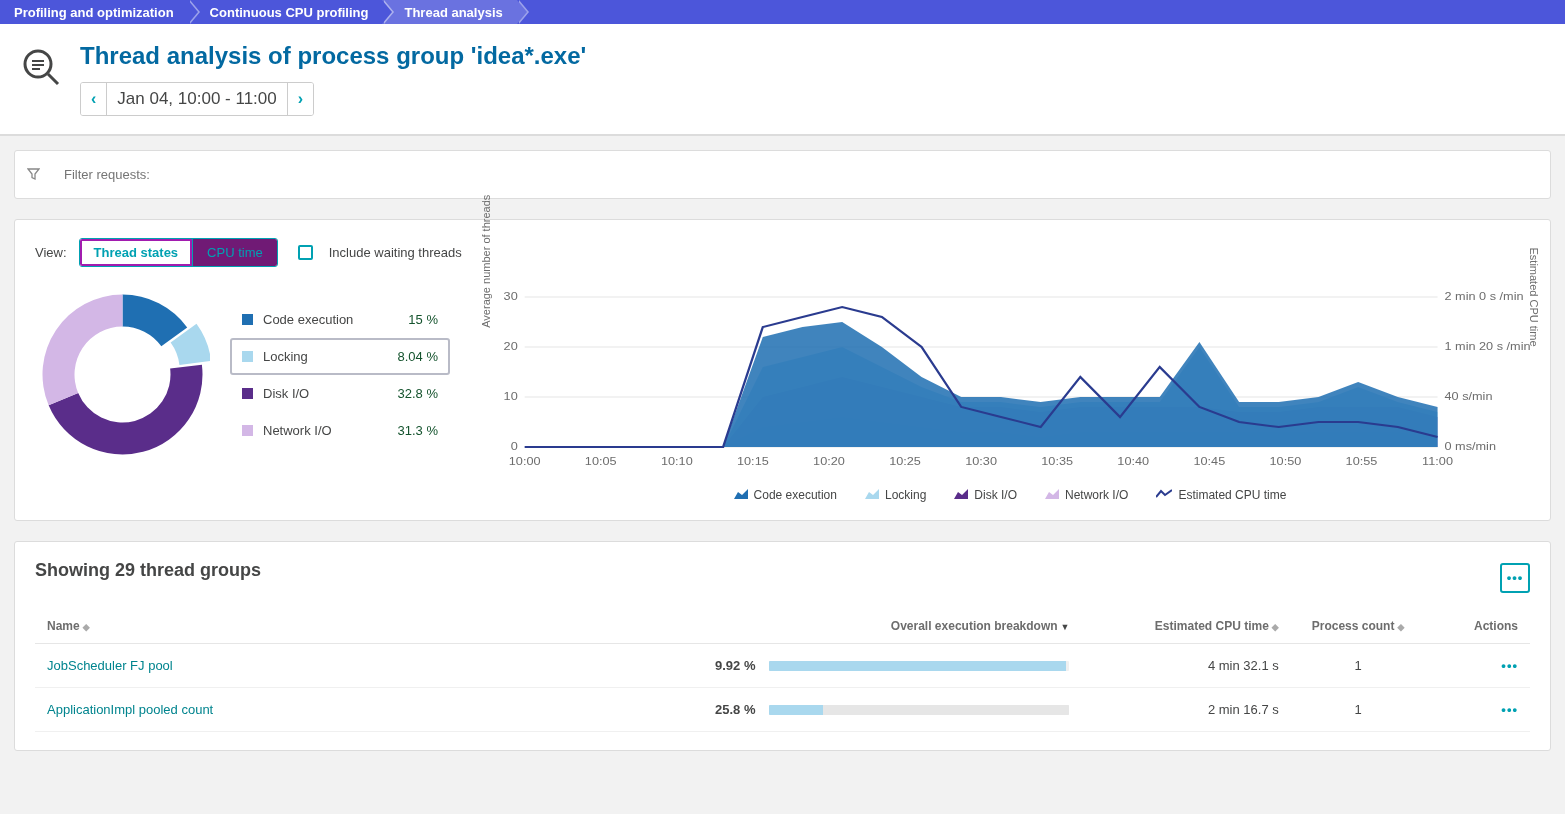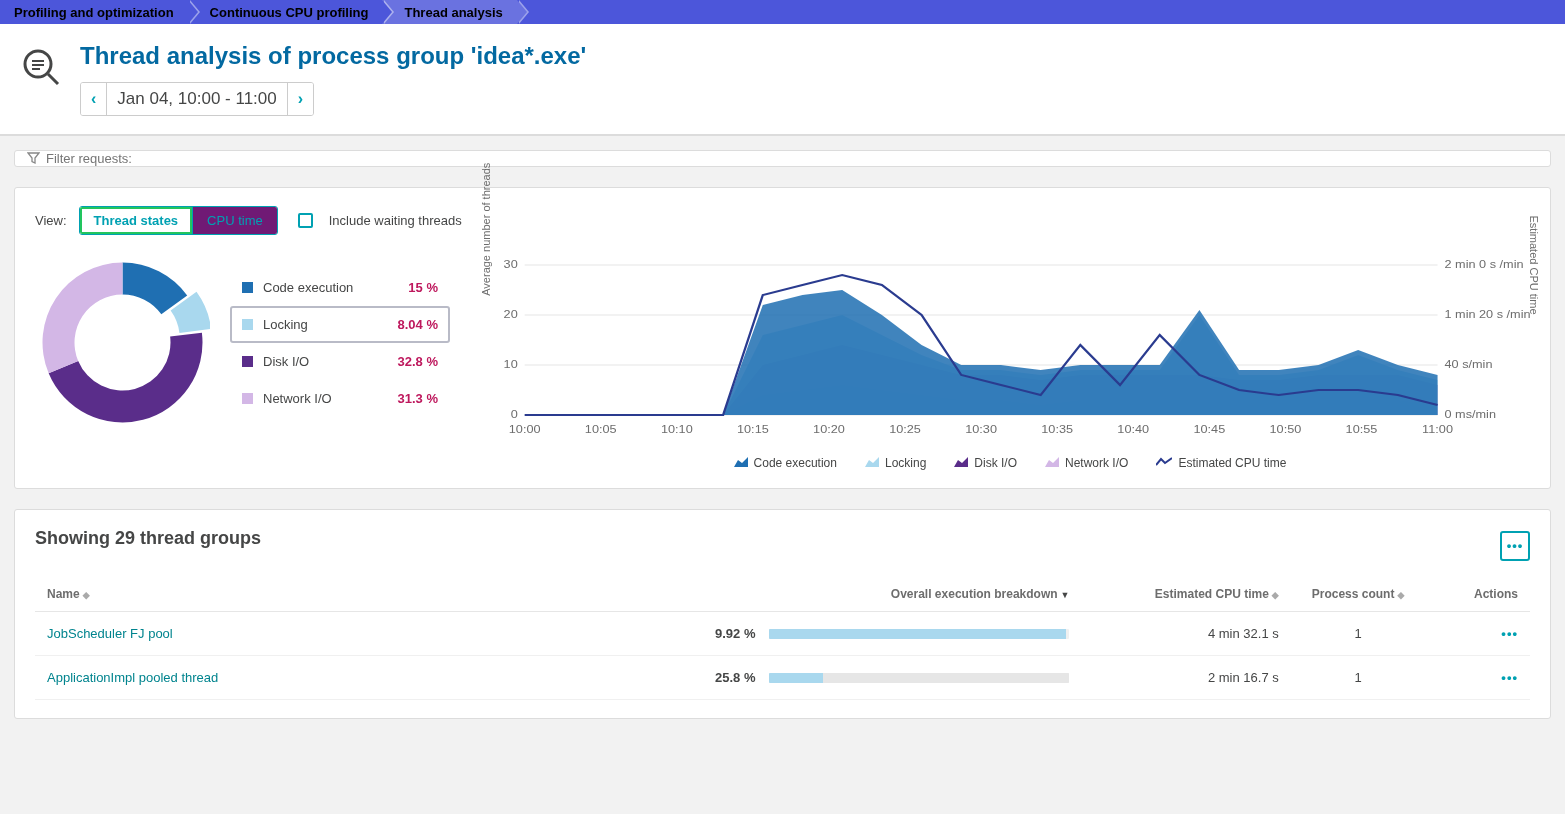--- a/index.html
+++ b/index.html
@@ -1,62 +1,62 @@
 <!DOCTYPE html>
 <html><head>
 <meta charset="utf-8">
 <style>
 * { box-sizing: border-box; margin: 0; padding: 0; }
 body { font-family: -apple-system, BlinkMacSystemFont, "Segoe UI", sans-serif; font-size: 13px; color: #454646; background: #f2f2f2; width: 1565px; }
 
 
-.breadcrumb-bar { background: #4c56da; height: 24px; display: flex; align-items: stretch; color: #000000; font-size: 13px; }
+.breadcrumb-bar { background: #4c56da; height: 24px; display: flex; align-items: stretch; color: #ffffff; font-size: 13px; }
 .crumb { display: flex; align-items: center; padding: 0 14px 0 22px; position: relative; cursor: pointer; white-space: nowrap; font-weight: 600; }
 .crumb::after { content: ""; position: absolute; right: -10px; top: 0; width: 0; height: 0; border-top: 12px solid transparent; border-bottom: 12px solid transparent; border-left: 10px solid #4c56da; z-index: 2; }
 .crumb::before { content: ""; position: absolute; right: -12px; top: 0; width: 0; height: 0; border-top: 12px solid transparent; border-bottom: 12px solid transparent; border-left: 10px solid rgba(255,255,255,0.45); z-index: 1; }
 .crumb:first-child { padding-left: 14px; }
 .crumb.active { background: #6a72e0; }
 .crumb.active::after { border-left-color: #6a72e0; }
 
 
 .page-header { background: #fff; border-bottom: 2px solid #dcdcdc; padding: 18px 20px 18px 20px; display: flex; align-items: flex-start; gap: 18px; }
 .header-icon { width: 42px; height: 42px; display:flex; align-items:center; justify-content:center; margin-top:4px; }
 .header-content h1 { font-size: 24px; font-weight: 700; color: #0369a1; margin-bottom: 12px; }
 .time-picker { display: inline-flex; border: 1px solid #ccc; border-radius: 3px; overflow: hidden; }
 .time-picker button, .time-picker span { border: none; background: #fff; padding: 6px 10px; display: flex; align-items:center; }
 .time-picker button { cursor: pointer; color: #00a1b2; font-size: 16px; font-weight: 600; }
 .time-picker span { font-size: 17px; color: #454646; border-left: 1px solid #ccc; border-right: 1px solid #ccc; }
 
 
 .content { padding: 14px; }
-.filter-bar { background: #fff; border: 1px solid #dcdcdc; border-radius: 3px; padding: 0 12px; display: flex; align-items: center; gap: 6px; margin-bottom: 20px; }
+.filter-bar { background: #fff; border: 1px solid #dcdcdc; border-radius: 3px; padding: 16px 12px; display: flex; align-items: center; gap: 24px; margin-bottom: 20px; }
 .filter-bar input { border: none; outline: none; font-size: 13px; flex: 1; }
 
 .panel { background: #fff; border: 1px solid #dcdcdc; border-radius: 3px; padding: 18px 20px; margin-bottom: 20px; }
 .panel-title { font-size: 18px; font-weight: 700; margin-bottom: 14px; }
 .panel-title .sub { font-size: 13px; font-weight: 400; color: #6d6d6d; }
 
 .view-row { display: flex; align-items: center; gap: 12px; margin-bottom: 20px; }
 .seg { display: inline-flex; border: 1px solid #00a1b2; border-radius: 3px; overflow: hidden; }
 .seg button { border: none; background: #701a75; color: #00a1b2; padding: 6px 14px; font-size: 13px; cursor: pointer; }
-.seg button.active { border: 2px solid #22c55e; background: #fff; font-weight: 600; padding: 4px 12px; }
+.seg button.active { border: 2px solid #a21caf; background: #fff; font-weight: 600; padding: 4px 12px; }
 .seg button + button { border-left: 1px solid #00a1b2; }
 .checkbox { display: flex; align-items: center; gap: 16px; cursor: pointer; margin-left: 8px; }
 .checkbox .box { width: 15px; height: 15px; border: 2px solid #00a1b2; border-radius: 2px; }
 
 
 .breakdown-row { display: flex; gap: 40px; align-items: flex-start; }
 .donut-block { display:flex; align-items:center; gap:20px; }
 .donut { width: 175px; height: 175px; position:relative; }
 .legend-list { width: 220px; }
 .legend-item { display: flex; align-items: center; gap: 10px; padding: 9px 10px; border: 2px solid transparent; border-radius: 3px; cursor:pointer; }
 .legend-item.active { border-color: #b9bbc7; }
 .legend-swatch { width: 11px; height: 11px; }
 .legend-label { flex:1; }
-.legend-val { color: #be185d; font-weight: bold; }
+.legend-val { color: #14532d; }
 
 .timeline { flex: 1; position: relative; }
 .timeline-svg { width: 100%; height: 190px; }
 .timeline .legend-row { display:flex; justify-content:center; gap:28px; margin-top:8px; font-size:12px; }
 .timeline .legend-row .li { display:flex; align-items:center; gap:6px; cursor:pointer; }
 .timeline .y-label-left { position:absolute; left:-4px; top:50%; transform: rotate(-90deg) translateX(55%); transform-origin: left; font-size:11px; color:#6d6d6d; }
 .timeline .y-label-right { position:absolute; right:-4px; top:50%; transform: rotate(90deg) translateX(-55%); transform-origin: right; font-size:11px; color:#6d6d6d; }
 .axis-text { font-size: 11px; fill: #6d6d6d; }
 
 
@@ -260,21 +260,21 @@
                 <div class="bar-cell">
                   <span style="left:0%;width:99%;background:#a9d8ee"></span>
                 </div>
       </div>
             </td>
       <td class="right">4 min 32.1 s</td>
       <td class="center">1</td>
       <td class="row-actions">•••</td>
           </tr>
           <tr>
-      <td class="link">ApplicationImpl pooled thread</td>
+      <td class="link">ApplicationImpl pooled count</td>
       <td class="right">
               <div style="display:flex;align-items:center;gap:14px;justify-content:flex-end">
         <span class="pct">25.8 %</span>
                 <div class="bar-cell">
                   <span style="left:0%;width:18%;background:#a9d8ee"></span>
                   <span style="left:18%;width:82%;background:#e6e6e6"></span>
                 </div>
       </div>
             </td>
       <td class="right">2 min 16.7 s</td>

